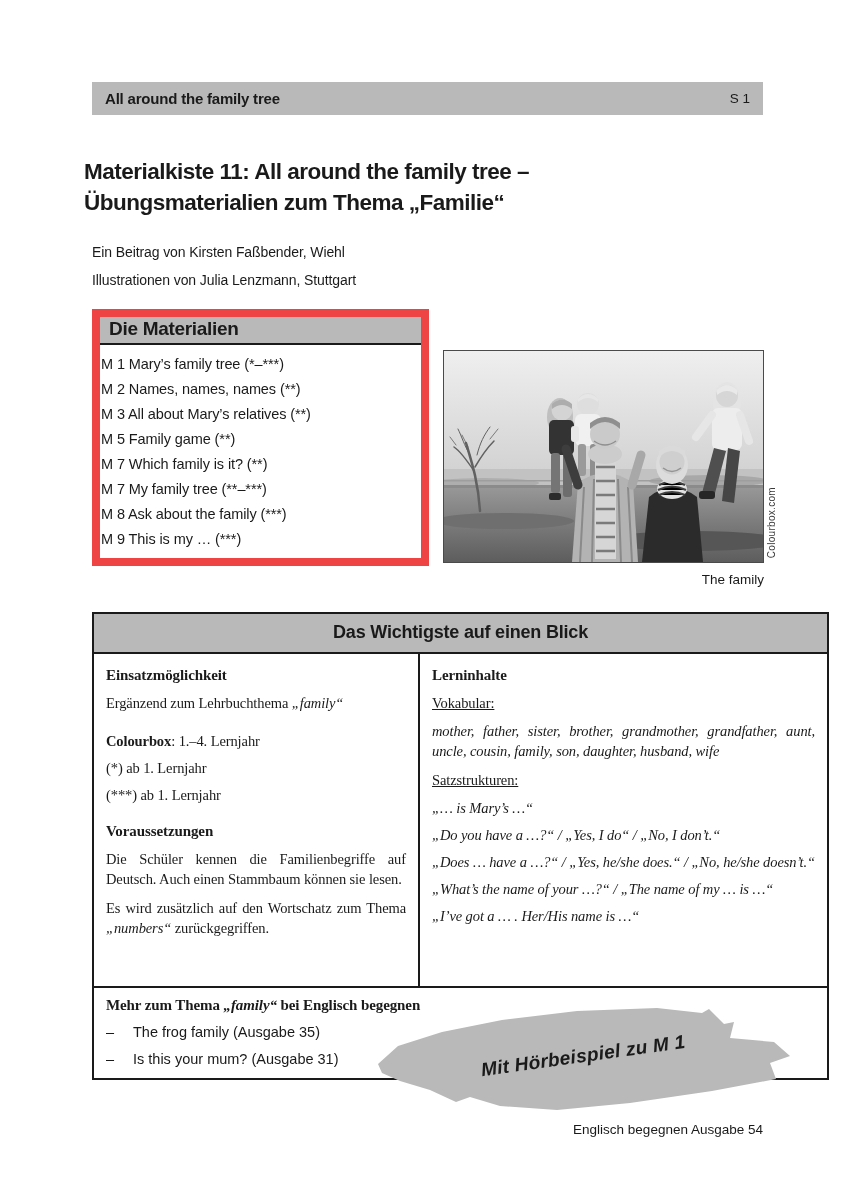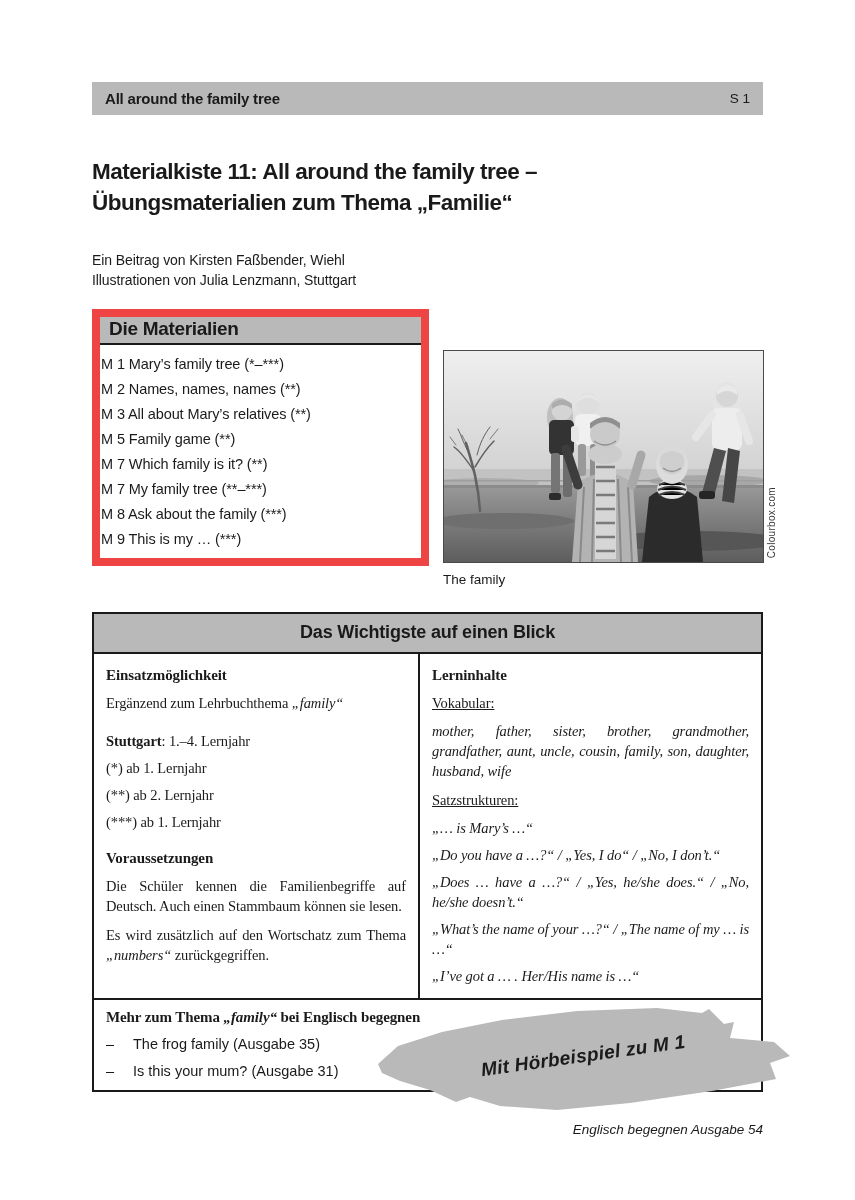--- a/index.html
+++ b/index.html
@@ -13,49 +13,49 @@
   .header-bar {
     position:absolute; left:92px; top:82px; width:671px; height:33px;
     background:#b9b9b9; display:flex; align-items:center; justify-content:space-between;
     padding:0 13px;
   }
   .hb-title { font-weight:bold; font-size:15px; letter-spacing:-0.2px; }
   .hb-page  { font-size:13.5px; }
 
   
   .doc-title {
-    position:absolute; left:92px; top:156px;
+    position:absolute; left:84px; top:156px;
     font-size:22.5px; font-weight:bold; line-height:31px; letter-spacing:-0.5px;
   }
 
   .byline { position:absolute; left:92px; font-size:14px; letter-spacing:-0.1px; }
-  .byline.author { top:244px;margin-top:8px; }
+  .byline.author { top:244px; }
   .byline.illustrator { top:272px; }
 
   
   .materials { position:absolute; left:92px; top:309px; width:337px; border:8px solid #ef4444; background:#fff; }
   .materials-header {
     background:#b9b9b9; border-bottom:2px solid #1a1a1a;
     font-size:19px; font-weight:bold; padding:1px 9px 3px; letter-spacing:-0.3px;
   }
   .materials-list { list-style:none; padding:7px 1px 6px; }
   .materials-list li { font-size:14.5px; line-height:25px; letter-spacing:-0.1px; white-space:nowrap; }
 
   
   .photo-fig { position:absolute; left:443px; top:350px; width:321px; }
   .photo-frame { width:321px; height:213px; border:1px solid #4a4a4a; overflow:hidden; background:#ddd; }
   .photo-frame svg { display:block; }
-  .photo-caption { margin-top:9px; text-align:left; font-size:13.5px; }
+  .photo-caption { margin-top:9px; text-align:right; font-size:13.5px; }
   .photo-credit {
     position:absolute; left:766px; top:487px; font-size:10px; color:#3a3a3a;
     writing-mode:vertical-rl; transform:rotate(180deg); letter-spacing:0.3px;
   }
 
   
-  .overview { position:absolute; left:92px; top:612px; width:671px; border:2px solid #1a1a1a; background:#fff; }
+  .overview { position:absolute; left:92px; top:612px; width:737px; border:2px solid #1a1a1a; background:#fff; }
   .ov-header {
     background:#b9b9b9; border-bottom:2px solid #1a1a1a; text-align:center;
     font-size:18px; font-weight:bold; padding:8px 0 9px; letter-spacing:-0.2px;
   }
   .ov-body { display:flex; min-height:332px; }
   .ov-left  { flex:0 0 326px; width:326px; border-right:2px solid #1a1a1a; padding:9px 12px 10px; }
   .ov-right { flex:1; padding:9px 12px 12px; }
   .cell p { font-size:14.5px; line-height:20px; letter-spacing:-0.1px;font-family:Liberation Serif, serif; }
   .cell .h { font-weight:bold; font-size:15px; }
   .it { font-style:italic; }
@@ -73,21 +73,21 @@
   .more-item .dash { width:27px; flex:0 0 27px; }
 
   
   .banner { position:absolute; left:372px; top:1000px; width:420px; height:118px; z-index:6; }
   .banner svg { display:block; }
   .banner text {
     font-family:"Liberation Sans","DejaVu Sans",sans-serif;
     font-size:19px; font-weight:bold; font-style:italic; fill:#1a1a1a; letter-spacing:0.3px;
   }
 
-  .page-footer { position:absolute; right:92px; top:1122px; font-size:13.5px; font-style:italic; }
+  .page-footer { position:absolute; right:92px; top:1122px; font-size:13.5px; }
 </style>
 </head>
 <body>
 
 <div class="page">
 
   <div class="header-bar">
     <span class="hb-title">All around the family tree</span>
     <span class="hb-page">S 1</span>
   </div>
@@ -210,23 +210,22 @@
     <figcaption class="photo-caption">The family</figcaption>
   </figure>
   <div class="photo-credit">Colourbox.com</div>
 
   <div class="overview">
     <div class="ov-header">Das Wichtigste auf einen Blick</div>
     <div class="ov-body">
       <div class="ov-left cell">
         <p class="h mt2">Einsatzmöglichkeit</p>
         <p class="mt8"><span>Ergänzend zum Lehrbuchthema </span><span class="it">„family“</span></p>
-        <p class="mt18"><span class="h" style="font-size:14.5px">Stuttgart</span><span>: 1.–4. Lernjahr</span></p>
+        <p class="mt18"><span class="h" style="font-size:14.5px">Colourbox</span><span>: 1.–4. Lernjahr</span></p>
         <p class="mt7">(*) ab 1. Lernjahr</p>
-        <p class="mt7">(**) ab 2. Lernjahr</p>
         <p class="mt7">(***) ab 1. Lernjahr</p>
         <p class="h mt16">Voraussetzungen</p>
         <p class="mt8 just">Die Schüler kennen die Familienbegriffe auf Deutsch. Auch einen Stammbaum können sie lesen.</p>
         <p class="mt9 just"><span>Es wird zusätzlich auf den Wortschatz zum Thema </span><span class="it">„numbers“</span><span> zurückgegriffen.</span></p>
       </div>
       <div class="ov-right cell">
         <p class="h mt2">Lerninhalte</p>
         <p class="u mt8">Vokabular:</p>
         <p class="it just mt8">mother, father, sister, brother, grandmother, grandfather, aunt, uncle, cousin, family, son, daughter, husband, wife</p>
         <p class="u mt9">Satzstrukturen:</p>

